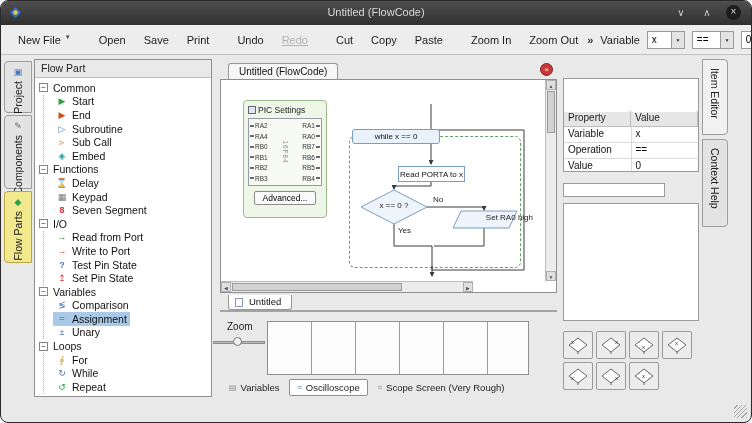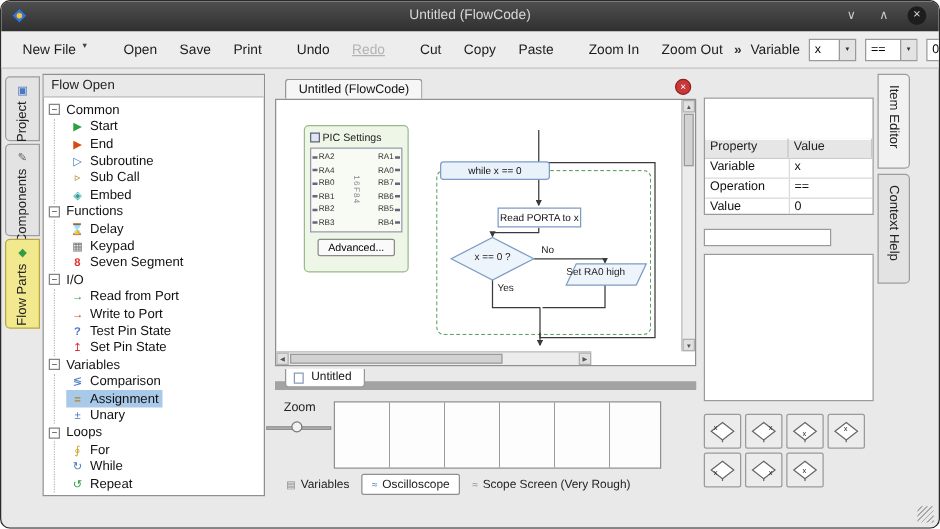--- a/index.html
+++ b/index.html
@@ -69,34 +69,34 @@
   .chip-name {position:absolute; left:50%; top:50%; transform:translate(-50%,-50%); writing-mode:vertical-rl; font-size:6.5px; color:#889; letter-spacing:1px;}
   .adv-btn {display:block; margin:5px auto 0; width:62px; background:#fafafa; border:1px solid #8a8a8a; border-radius:2px; font-size:8.5px; padding:1px 0; text-align:center; font-family:inherit;}
 
   .loop-region {position:absolute; left:128px; top:56px; width:172px; height:132px; border:1px dashed #63a063; border-radius:6px; z-index:1;}
   .flow-svg {position:absolute; left:0; top:0; z-index:2;}
   .fbox {position:absolute; z-index:3; font-size:8px; display:flex; align-items:center; justify-content:center; color:#111;}
   .while-box {left:131px; top:49px; width:88px; height:15px; background:#e9f1fa; border:1px solid #7d9cc4; border-radius:3px;}
   .read-box {left:177px; top:86px; width:67px; height:16px; background:#fff; border:1px solid #7d9cc4;}
   .flabel {position:absolute; z-index:3; font-size:8px; color:#222;}
   .decision-label {left:140px; top:121px; width:66px; text-align:center;}
-  .set-label {left:232px; top:133px; width:64px; text-align:left;}
+  .set-label {left:248px; top:133px; width:64px; text-align:right;}
   .yes-label {left:177px; top:146px;}
   .no-label {left:212px; top:115px;}
 
   .vscroll {position:absolute; right:0; top:0; bottom:11px; width:11px; background:#ececec; border-left:1px solid #bcbcbc; z-index:5;}
   .vs-btn {height:10px; font-size:5px; text-align:center; line-height:10px; color:#555; background:#e0e0e0; border:1px solid #b0b0b0;}
   .vs-btn.bottom {position:absolute; bottom:0; left:0; right:0;}
   .vs-thumb {position:absolute; top:11px; left:1px; right:1px; height:42px; background:#d2d2d2; border:1px solid #9b9b9b;}
   .hscroll {position:absolute; left:0; bottom:0; height:11px; width:252px; background:#ececec; border-top:1px solid #bcbcbc; z-index:5;}
   .hs-btn {position:absolute; top:0; width:10px; height:10px; font-size:5px; text-align:center; line-height:10px; color:#555; background:#e0e0e0; border:1px solid #b0b0b0;}
   .hs-btn.left{left:0}.hs-btn.right{right:0}
   .hs-thumb {position:absolute; left:11px; top:1px; height:8px; width:170px; background:#d2d2d2; border:1px solid #9b9b9b;}
 
-  .subtab-strip {position:absolute; left:219px; top:294px; width:337px; height:17px; border-bottom:7px solid #a3a3a3;}
+  .subtab-strip {position:absolute; left:219px; top:294px; width:337px; height:17px; border-bottom:2px solid #a3a3a3;}
   .subtab {position:absolute; left:8px; top:0; background:#fff; border:1px solid #979797; border-top:none; border-radius:0 0 3px 3px; font-size:9.5px; padding:1px 10px 2px 20px; color:#111;}
   .subtab-icon {position:absolute; left:6px; top:3px; width:8px; height:9px; border:1px solid #8899bb; background:#fff;}
 
   .zoom-label {position:absolute; left:226px; top:320px; font-size:10px; color:#222;}
   .slider {position:absolute; left:212px; top:336px; width:52px; height:10px;}
   .slider-track {position:absolute; left:0; right:0; top:4px; height:3px; background:#b8b8b8; border:1px solid #8f8f8f;}
   .slider-thumb {position:absolute; left:20px; top:0; width:9px; height:9px; background:#f2f2f2; border:1px solid #777; border-radius:50%;}
   .scope {position:absolute; left:266px; top:320px; width:262px; height:54px; background:#fdfdfd; border:1px solid #8f8f8f; background-image:repeating-linear-gradient(to right, transparent 0 43px, #9a9a9a 43px 44px);}
 
   .btabs {position:absolute; left:221px; top:378px; display:flex; gap:3px; align-items:center;}
@@ -187,21 +187,21 @@
   <div class="vtab-l" style="top:114px;height:74px">
     <span class="vicon" style="color:#666">✎</span>
     <span class="vtxt">Components</span>
   </div>
   <div class="vtab-l sel" style="top:190px;height:72px">
     <span class="vicon" style="color:#2f9e44">◆</span>
     <span class="vtxt">Flow Parts</span>
   </div>
 
   <div class="panel tree-panel">
-    <div class="tree-head">Flow Open</div>
+    <div class="tree-head">Flow Part</div>
     <div class="tree-body">
       <div class="tgroup-row">
           <span class="expander">−</span>
           <span>Common</span>
         </div>
       <div class="titems">
         <div class="titem">
             <span class="ic c-start">▶</span>
             <span>Start</span>
           </div>

